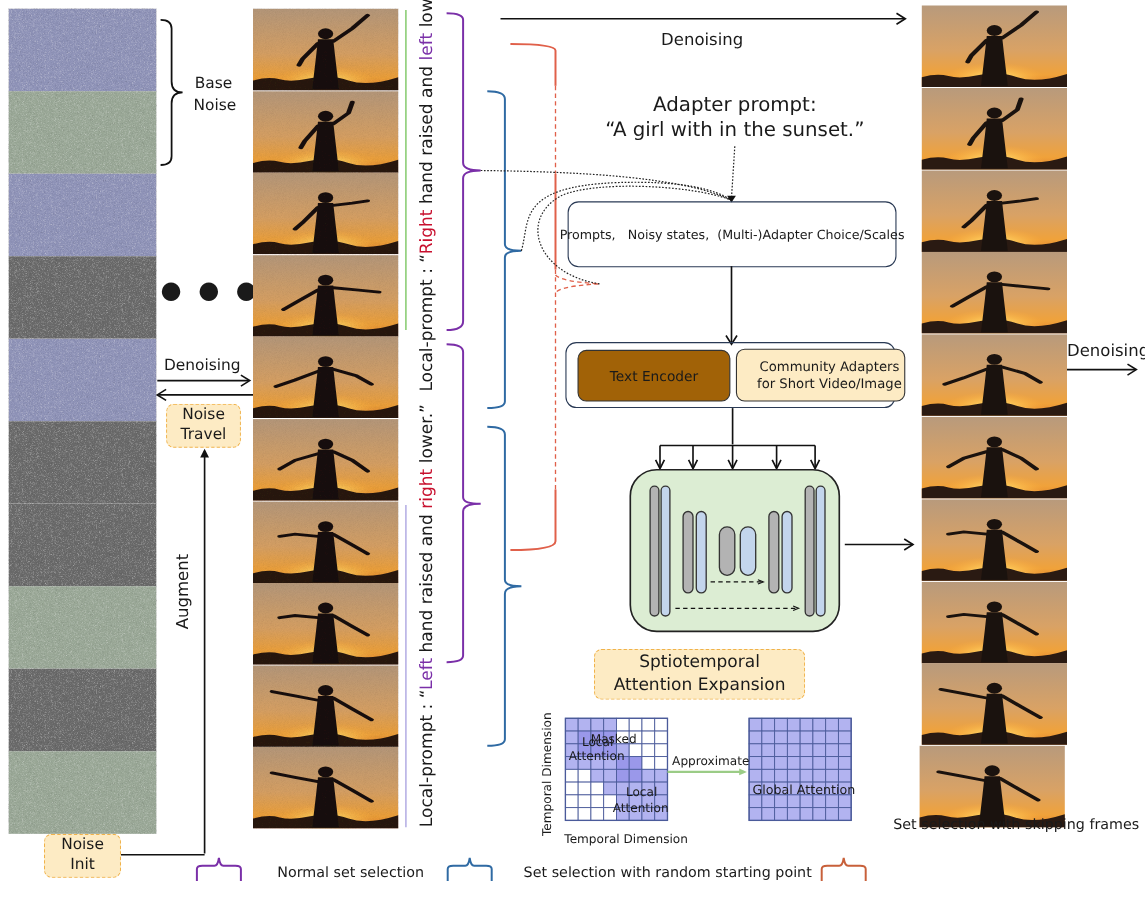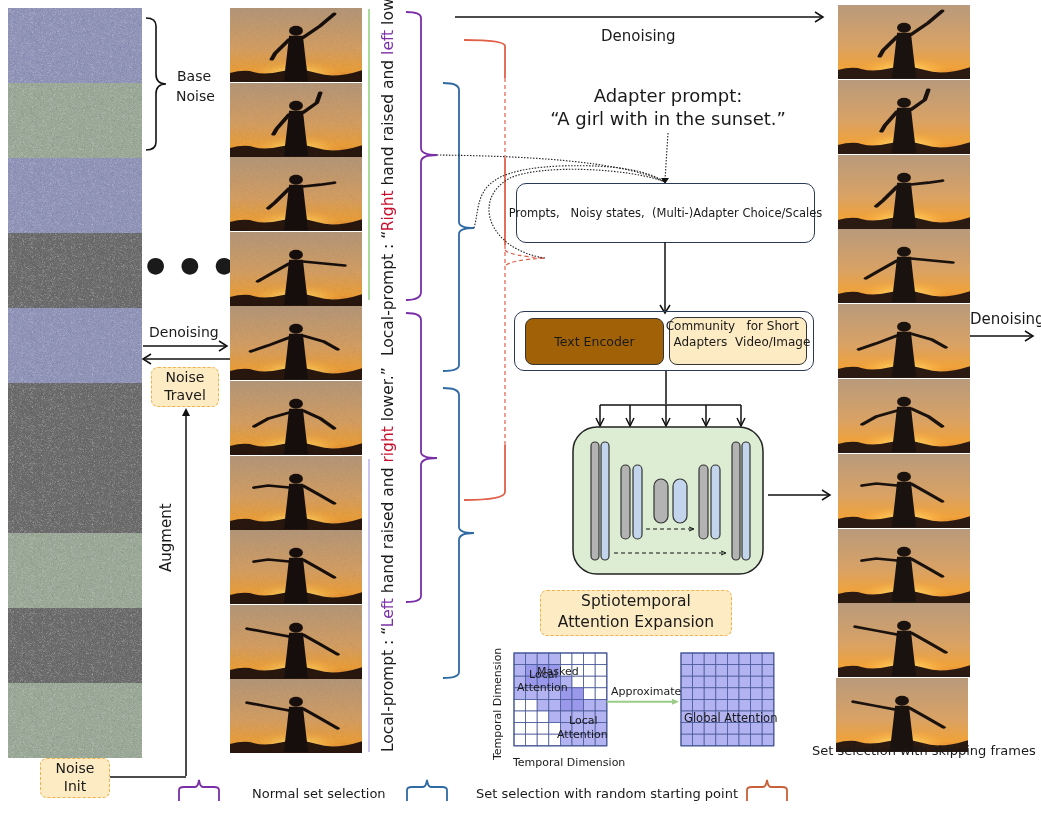--- a/index.html
+++ b/index.html
@@ -281,21 +281,21 @@
     <path d="M702,418 L706,426 L710,418" fill="none" stroke="#111" stroke-width="1.5"></path>
     <line x1="741" y1="405" x2="741" y2="425" stroke="#111" stroke-width="1.5"></line>
     <path d="M737,418 L741,426 L745,418" fill="none" stroke="#111" stroke-width="1.5"></path>
   </g>
   <line x1="768" y1="495" x2="830" y2="495" stroke="#111" stroke-width="1.5"></line>
   <path d="M822,490 L830,495 L822,500" fill="none" stroke="#111" stroke-width="1.5"></path>
 </svg>
 
 <div class="abs" style="left:514px;top:311px;width:298px;height:58px;border:1.5px solid #2a3a55;border-radius:10px;"></div>
 <div class="abs" style="left:525px;top:318px;width:137px;height:45px;background:#a16207;border:1.5px solid #333;border-radius:8px;display:flex;align-items:center;justify-content:center;font-size:12.5px;">Text Encoder</div>
-<div class="abs" style="left:669px;top:317px;width:136px;height:46px;background:#fdebc4;border:1.5px solid #333;border-radius:8px;font-size:12px;line-height:16px;text-align:center;display:flex;flex-direction:row;justify-content:center;">
+<div class="abs" style="left:669px;top:317px;width:136px;height:46px;background:#fdebc4;border:1.5px solid #333;border-radius:8px;font-size:12px;line-height:16px;text-align:center;display:flex;flex-direction:column;justify-content:center;padding-left:16px;">
   <div>Community Adapters</div>
   <div>for Short Video/Image</div>
 </div>
 
 <svg width="1041" height="819">
   <rect x="573" y="427" width="190" height="147" rx="24" fill="#dcedd3" stroke="#222" stroke-width="1.5"></rect>
   <g stroke="#333" stroke-width="1.2">
     <rect x="591" y="442" width="8" height="118" rx="4" fill="#b3b3b3"></rect>
     <rect x="601" y="442" width="8" height="118" rx="4" fill="#c3d5ec"></rect>
     <rect x="621" y="465" width="9" height="74" rx="4.5" fill="#b3b3b3"></rect>

